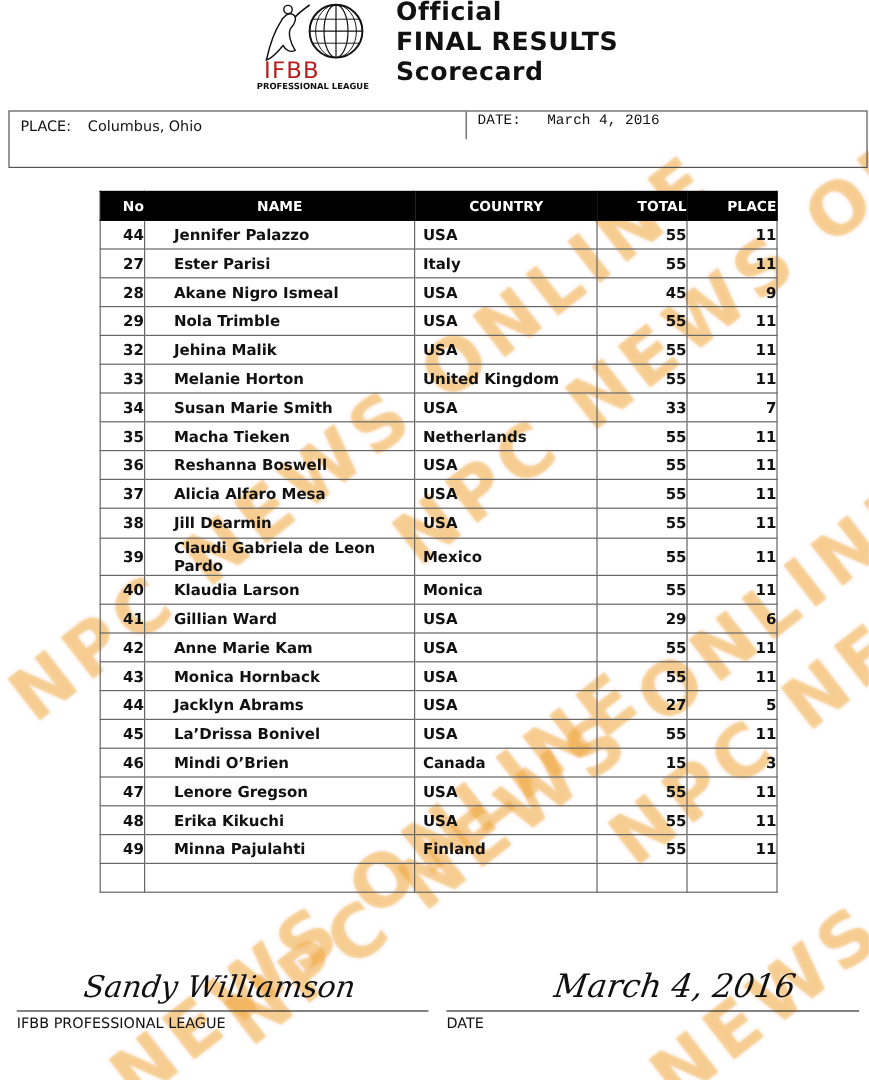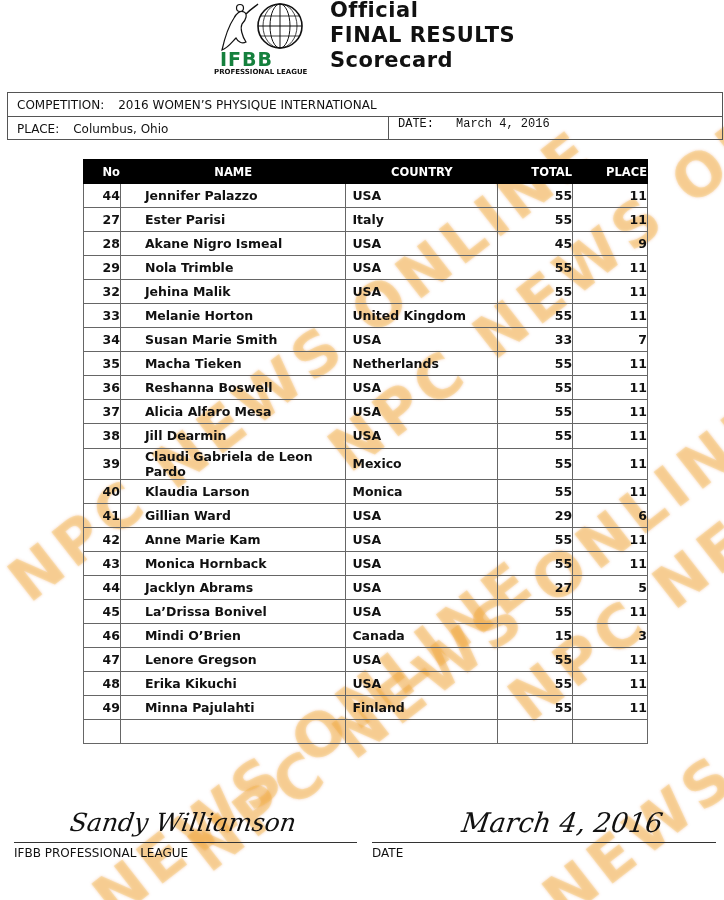--- a/index.html
+++ b/index.html
@@ -11,21 +11,21 @@
     position: absolute; font-family: "DejaVu Sans", sans-serif; font-weight: bold;
     font-size: 60px; letter-spacing: 6px; color: rgba(246, 196, 70, 0.32);
     text-shadow: 0 0 3px rgba(230, 120, 40, 0.35);
     transform: rotate(-38deg); white-space: nowrap;
   }
 
   .content { position: relative; z-index: 1; }
 
   .header { position: absolute; left: 212px; top: 0; width: 320px; height: 78px; }
   .logo { position: absolute; left: 0; top: 2px; width: 106px; height: 72px; }
-  .logo-text { position: absolute; left: 8px; top: 46px; font-weight: bold; font-size: 19px; letter-spacing: 1px; color: #15803d; font-family: "DejaVu Sans", sans-serif; }
+  .logo-text { position: absolute; left: 8px; top: 46px; font-weight: normal; font-size: 19px; letter-spacing: 1px; color: #b91c1c; font-family: "DejaVu Sans", sans-serif; }
   .logo-sub { position: absolute; left: 2px; top: 66px; font-weight: bold; font-size: 7px; color: #111; }
   .title-block { position: absolute; left: 118px; top: -2px; font-weight: bold; font-family: "DejaVu Sans", sans-serif; color: #111; line-height: 25px; }
   .title-block div { font-size: 21px; letter-spacing: 0.5px; }
 
   .info-box { position: absolute; left: 7px; top: 92px; width: 716px; height: 48px; border: 1px solid #555; }
   .info-row1 { height: 24px; border-bottom: 1px solid #555; display: flex; align-items: center; padding-left: 9px; font-size: 12px; font-family: "DejaVu Sans", sans-serif; }
   .info-row2 { height: 23px; display: flex; font-size: 12px; }
   .info-place { width: 381px; border-right: 1px solid #555; display: flex; align-items: center; padding-left: 9px; }
   .info-date { display: flex; padding-left: 9px; font-family: Liberation Mono, monospace; }
   .lbl { margin-right: 14px; }
@@ -80,24 +80,20 @@
       <div class="logo-sub">PROFESSIONAL LEAGUE</div>
     </div>
     <div class="title-block">
       <div>Official</div>
       <div>FINAL RESULTS</div>
       <div>Scorecard</div>
     </div>
   </div>
 
   <div class="info-box">
-    <div class="info-row1">
-      <span class="lbl">COMPETITION:</span>
-      <span>2016 WOMEN’S PHYSIQUE INTERNATIONAL</span>
-    </div>
     <div class="info-row2">
       <div class="info-place">
         <span class="lbl">PLACE:</span>
         <span>Columbus, Ohio</span>
       </div>
       <div class="info-date">
         <span class="lbl2">DATE:</span>
         <span>March 4, 2016</span>
       </div>
     </div>

